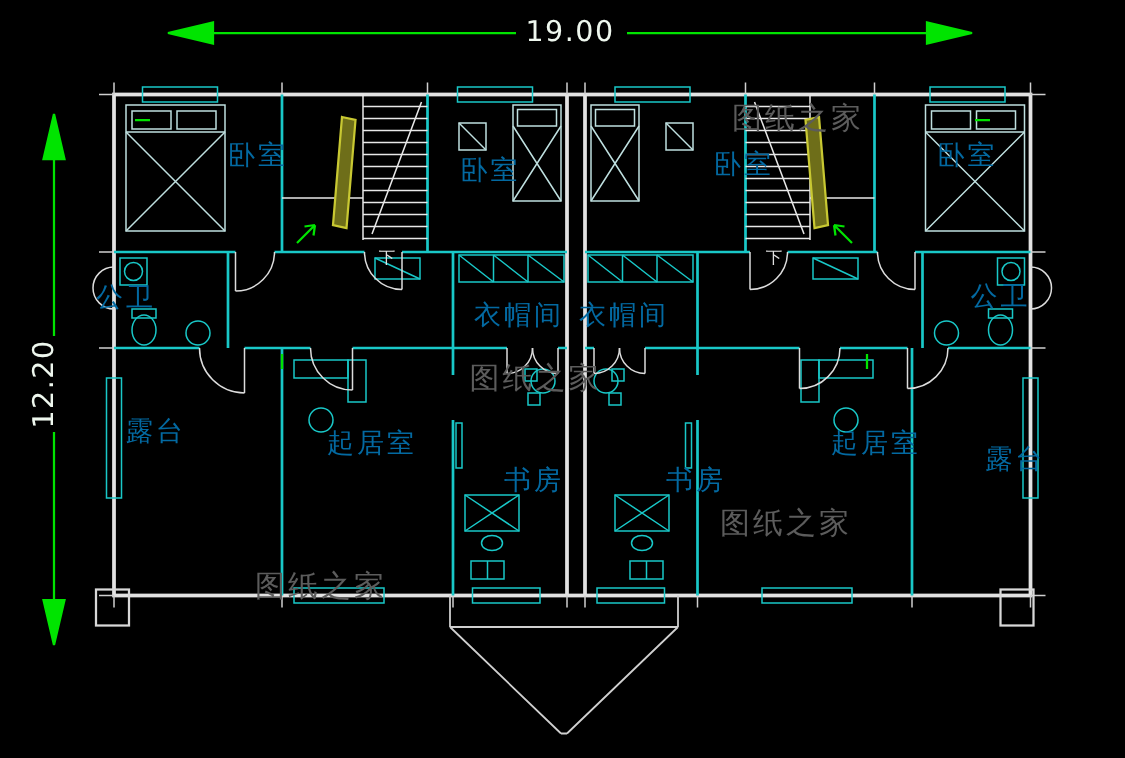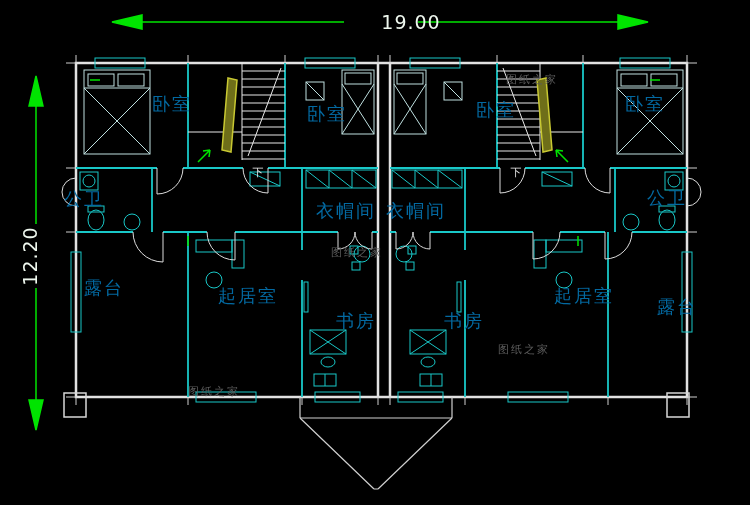--- a/index.html
+++ b/index.html
@@ -7,21 +7,21 @@
               font-family:"DejaVu Sans", sans-serif; }
   .canvas { position:relative; width:750px; height:505px; background:#000; }
   .canvas svg { position:absolute; left:0; top:0; }
   .lbl { position:absolute; transform:translate(-50%,-50%);
          color:#0369a1; font-size:18px; letter-spacing:2px;
          font-weight:500; white-space:nowrap; line-height:1; }
   .dim { font-size:19px; letter-spacing:1px; color:#eef7ee; font-weight:500;}
   .dim-v { transform:translate(-50%,-50%) rotate(-90deg); }
   .stair-lbl { font-size:11px; letter-spacing:0; color:#e0e0e0; }
   .wm { position:absolute; transform:translate(-50%,-50%);
-        color:#5c5c5c; font-size:11px; letter-spacing:2px; white-space:nowrap; }
+        color:#5c5c5c; font-size:20px; letter-spacing:2px; white-space:nowrap; }
 </style>
 </head>
 <body>
 
 <div class="canvas">
 
   <svg width="750" height="505" viewBox="0 0 750 505">
 
     <g stroke="#00e400" stroke-width="1.5" fill="#00e400">
       <polygon points="112,22 142,15 142,29"></polygon>
@@ -194,21 +194,21 @@
     </g>
 
     <g stroke="#00e400" stroke-width="1.5" fill="none">
       <path d="M198,162 L210,150 M210,150 L203,151 M210,150 L209,157"></path>
       <path d="M568,162 L556,150 M556,150 L563,151 M556,150 L557,157"></path>
       <path d="M90,80 H100 M650,80 H660"></path>
       <path d="M188,236 V246 M578,236 V246"></path>
     </g>
   </svg>
 
-  <span class="lbl dim" style="left:380px; top:22px;margin-left:31px;">19.00</span>
+  <span class="lbl dim" style="left:380px; top:22px;">19.00</span>
   <span class="lbl dim dim-v" style="left:30px; top:256px;">12.20</span>
 
   <span class="lbl" style="left:172px; top:104px;">卧室</span>
   <span class="lbl" style="left:327px; top:114px;">卧室</span>
   <span class="lbl" style="left:496px; top:110px;">卧室</span>
   <span class="lbl" style="left:645px; top:104px;">卧室</span>
   <span class="lbl" style="left:84px;  top:199px;">公卫</span>
   <span class="lbl" style="left:667px; top:198px;">公卫</span>
   <span class="lbl" style="left:346px; top:211px;">衣帽间</span>
   <span class="lbl" style="left:416px; top:211px;">衣帽间</span>

